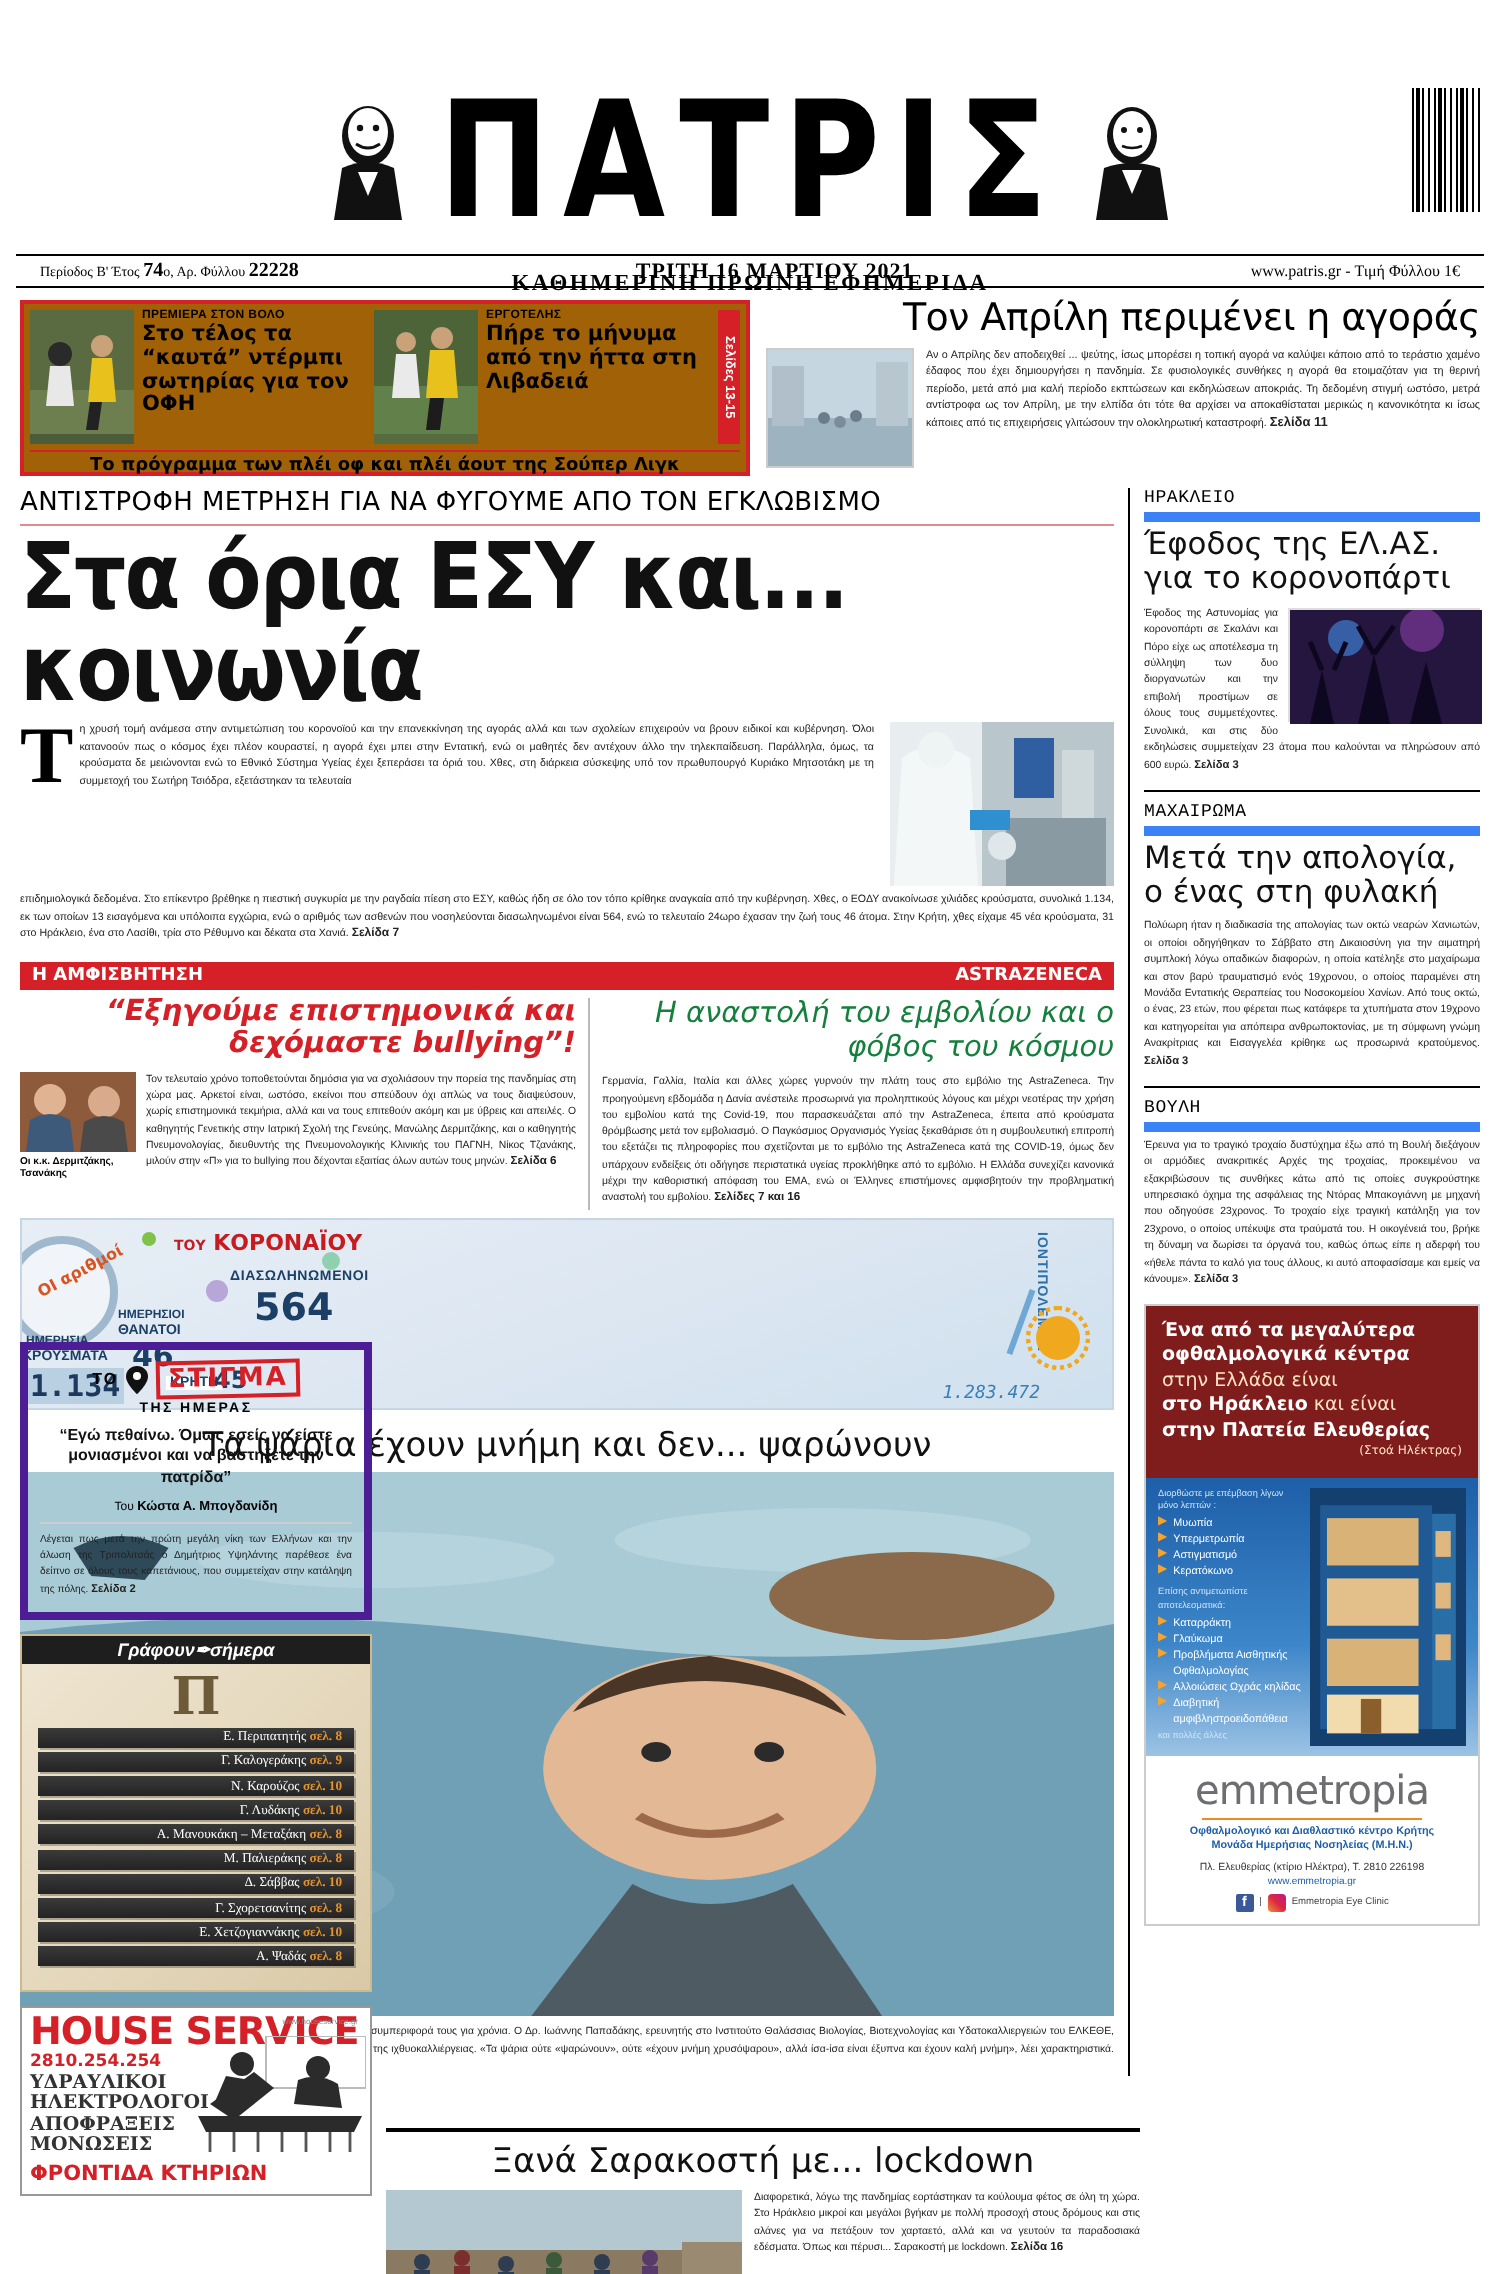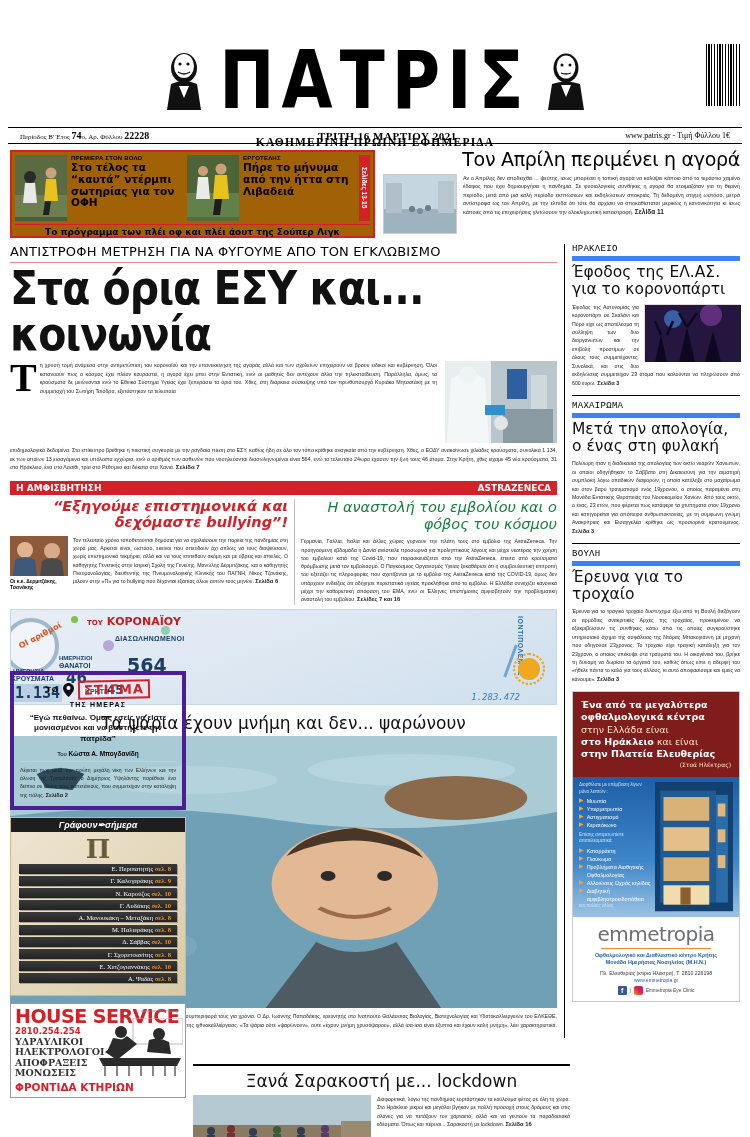--- a/index.html
+++ b/index.html
@@ -150,21 +150,21 @@
   .infographic {
     position: relative; width: 100%; height: 96px; margin-top: 4px;
     background: linear-gradient(160deg,#e7eef5,#dde7f2 50%,#cfe0ee);
     overflow: hidden; border: 1px solid #c6d6e4;
   }
   .ig-title { position:absolute; left:76px; top:5px; font-family:"DejaVu Sans",sans-serif; font-weight:bold; font-size:11px; color:#c81b20; }
   .ig-title small { font-size: 7px; }
   .ig-rot { position:absolute; left:6px; top:22px; transform: rotate(-28deg); font-family:"DejaVu Sans",sans-serif; font-weight:bold; font-size:8px; color:#d9541f; line-height:1.05; }
   .ig-lens { position:absolute; left:-8px; top:8px; width:56px; height:56px; border:4px solid #9fb8cd; border-radius:50%; background:rgba(255,255,255,.45); }
   .ig-b1 { position:absolute; left:104px; top:25px; font-size:7px; font-weight:bold; color:#1c3f66; letter-spacing:.3px; }
-  .ig-n1 { position:absolute; left:116px; top:44px; font-family:"DejaVu Sans",sans-serif; font-weight:bold; font-size:19px; color:#1c3f66; }
+  .ig-n1 { position:absolute; left:116px; top:33px; font-family:"DejaVu Sans",sans-serif; font-weight:bold; font-size:19px; color:#1c3f66; }
   .ig-b2 { position:absolute; left:48px; top:45px; font-size:6px; font-weight:bold; color:#1c3f66; }
   .ig-b2b { position:absolute; left:48px; top:52px; font-size:7px; font-weight:bold; color:#1c3f66; }
   .ig-n2 { position:absolute; left:55px; top:59px; font-family:"DejaVu Sans",sans-serif; font-weight:bold; font-size:15px; color:#1c3f66; }
   .ig-b3 { position:absolute; left:2px; top:58px; font-size:6px; font-weight:bold; color:#1c3f66; }
   .ig-b3b { position:absolute; left:0px; top:65px; font-size:7px; font-weight:bold; color:#1c3f66; }
   .ig-n3 { position:absolute; left:2px; top:74px; font-family:"DejaVu Sans Mono", monospace; font-weight:bold; font-size:15px; color:#1b3a5e; background:#b9cfe2; padding:0 2px; }
   .ig-krt { position:absolute; left:72px; top:78px; font-size:7px; font-weight:bold; color:#1c3f66; background:#fff; padding:0 2px; }
   .ig-krtn { position:absolute; left:96px; top:73px; font-family:"DejaVu Sans",sans-serif; font-weight:bold; font-size:12px; color:#1c3f66; }
   .ig-side { position:absolute; right:32px; top:6px; writing-mode: vertical-rl; font-size:7px; font-weight:bold; color:#2d6fa8; letter-spacing:.5px; }
   .ig-code { position:absolute; right:36px; bottom:2px; font-family:"DejaVu Sans Mono",monospace; font-size:9px; color:#3a7fb5; font-style: italic; }
@@ -376,21 +376,21 @@
             <div class="sp-kick">ΕΡΓΟΤΕΛΗΣ</div>
             <div class="sp-head">Πήρε το μήνυμα από την ήττα στη Λιβαδειά</div>
           </div>
         </div>
         <div class="sp-pages">Σελίδες 13-15</div>
       </div>
       <div class="sport-foot">Το πρόγραμμα των πλέι οφ και πλέι άουτ της Σούπερ Λιγκ</div>
     </div>
 
     <div class="marketbox">
-      <div class="mk-head">Τον Απρίλη περιμένει η αγορά</div>
+      <div class="mk-head">Τον Απρίλη περιμένει η αγοράς</div>
       <div class="mk-body">
         <div class="mk-photo">
           <svg width="72" height="58" viewBox="0 0 72 58">
             <rect width="72" height="58" fill="#c6d6e0"></rect>
             <rect y="34" width="72" height="24" fill="#9eb3c0"></rect>
             <rect x="2" y="8" width="16" height="30" fill="#b0bfc9"></rect>
             <rect x="54" y="6" width="16" height="32" fill="#b8c6d0"></rect>
             <circle cx="28" cy="34" r="3" fill="#6b7d88"></circle>
             <circle cx="36" cy="36" r="3" fill="#7a8d98"></circle>
             <circle cx="44" cy="33" r="3" fill="#6b7d88"></circle>
@@ -556,21 +556,20 @@
         <div class="rc-body">
           <span>Πολύωρη ήταν η διαδικασία της απολογίας των οκτώ νεαρών Χανιωτών, οι οποίοι οδηγήθηκαν το Σάββατο στη Δικαιοσύνη για την αιματηρή συμπλοκή λόγω οπαδικών διαφορών, η οποία κατέληξε στο μαχαίρωμα και στον βαρύ τραυματισμό ενός 19χρονου, ο οποίος παραμένει στη Μονάδα Εντατικής Θεραπείας του Νοσοκομείου Χανίων. Από τους οκτώ, ο ένας, 23 ετών, που φέρεται πως κατάφερε τα χτυπήματα στον 19χρονο και κατηγορείται για απόπειρα ανθρωποκτονίας, με τη σύμφωνη γνώμη Ανακρίτριας και Εισαγγελέα κρίθηκε ως προσωρινά κρατούμενος.</span>
           <b>Σελίδα 3</b>
         </div>
       </div>
 
       <div class="rc-divider"></div>
 
       <div>
         <div class="rc-kicker">ΒΟΥΛΗ</div>
-        <div class="rc-head">Έρευνα για το τροχαίο</div>
         <div class="rc-body">
           <span>Έρευνα για το τραγικό τροχαίο δυστύχημα έξω από τη Βουλή διεξάγουν οι αρμόδιες ανακριτικές Αρχές της τροχαίας, προκειμένου να εξακριβώσουν τις συνθήκες κάτω από τις οποίες συγκρούστηκε υπηρεσιακό όχημα της ασφάλειας της Ντόρας Μπακογιάννη με μηχανή που οδηγούσε 23χρονος. Το τροχαίο είχε τραγική κατάληξη για τον 23χρονο, ο οποίος υπέκυψε στα τραύματά του. Η οικογένειά του, βρήκε τη δύναμη να δωρίσει τα όργανά του, καθώς όπως είπε η αδερφή του «ήθελε πάντα το καλό για τους άλλους, κι αυτό αποφασίσαμε και εμείς να κάνουμε».</span>
           <b>Σελίδα 3</b>
         </div>
       </div>
 
       <div class="ad-emm">
         <div class="ad-top">
           <div class="bold">Ένα από τα μεγαλύτερα</div>
           <div class="bold">οφθαλμολογικά κέντρα</div>

